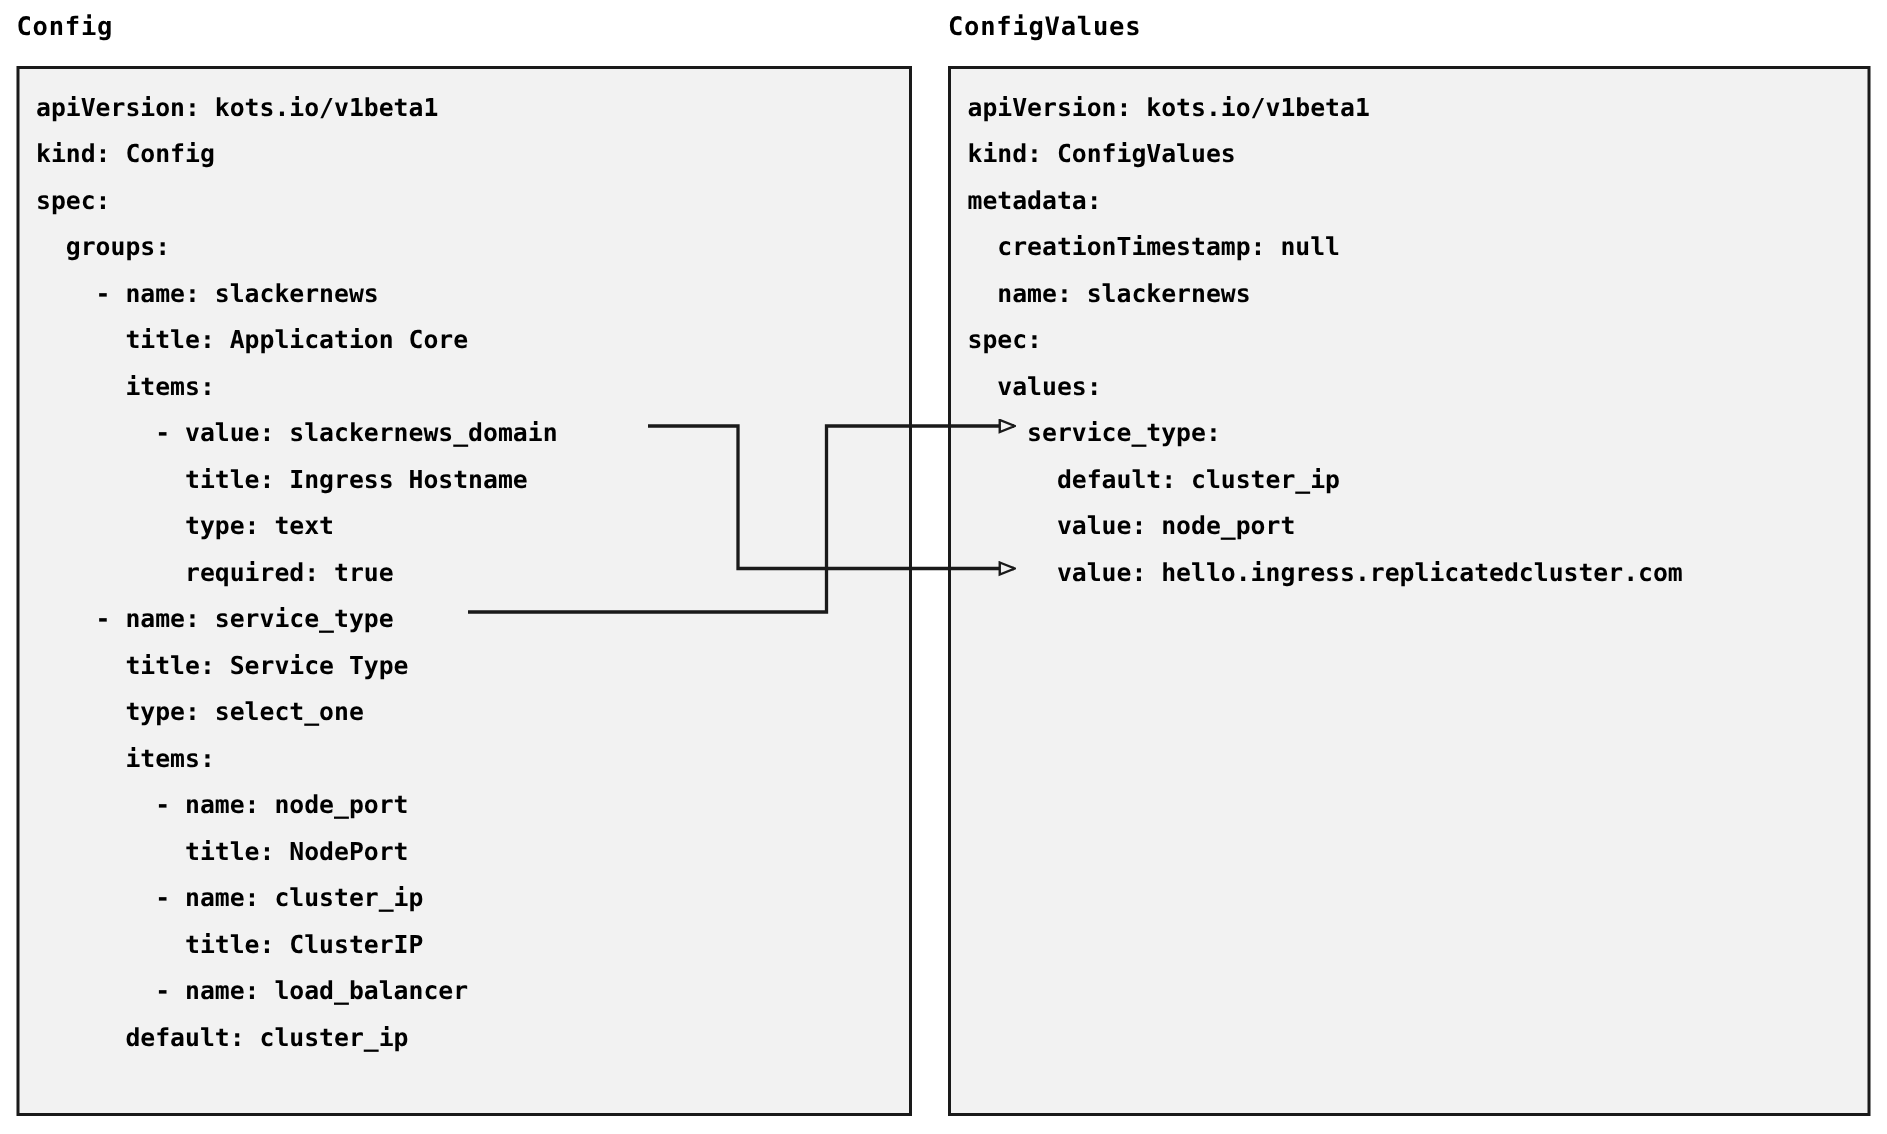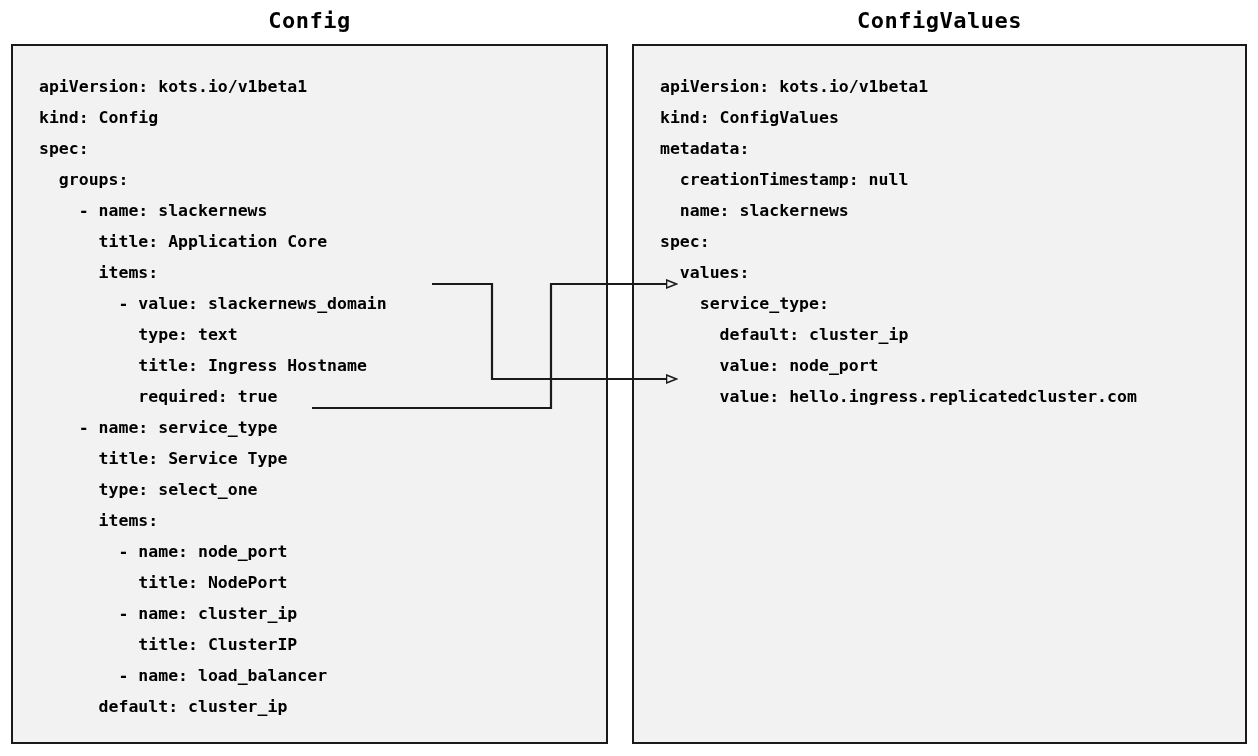--- a/index.html
+++ b/index.html
@@ -18,45 +18,44 @@
   .stage {
     position: absolute;
     left: 0; top: 0;
     width: 1258px;
     height: 756px;
   }
 
   .panel-title {
     position: absolute;
     font-family: "DejaVu Sans Mono", "Liberation Mono", monospace;
-    font-size: 22px;
+    font-size: 17px;
     font-weight: bold;
     color: #000000;
     letter-spacing: 0.5px;
     white-space: nowrap;
-    text-align: center;
   }
   #title-config  { left: 11px;  top: 8px;  width: 597px; }
   #title-values  { left: 632px; top: 8px;  width: 615px; }
 
   .panel {
     position: absolute;
     background: #f2f2f2;
     border: 2px solid #1a1a1a;
     box-sizing: border-box;
     overflow: hidden;
   }
   #panel-config { left: 11px;  top: 44px; width: 597px;  height: 700px; }
   #panel-values { left: 632px; top: 44px; width: 615px;  height: 700px; }
 
   .code-block {
     position: absolute;
     left: 0; top: 0;
     padding: 10px 0 0 0;
-    margin: 15px;
+    margin: 0;
   }
   .code-line {
     font-family: "DejaVu Sans Mono", "Liberation Mono", monospace;
     font-size: 16.5px;
     font-weight: bold;
     color: #000000;
     line-height: 31px;
     height: 31px;
     white-space: pre;
     padding-left: 11px;
@@ -82,22 +81,22 @@
   <div class="panel" id="panel-config">
     <div class="code-block" id="code-config">
         <div class="code-line">apiVersion: kots.io/v1beta1</div>
         <div class="code-line">kind: Config</div>
         <div class="code-line">spec:</div>
         <div class="code-line">  groups:</div>
         <div class="code-line">    - name: slackernews</div>
         <div class="code-line">      title: Application Core</div>
         <div class="code-line">      items:</div>
         <div class="code-line">        - value: slackernews_domain</div>
+        <div class="code-line">          title: Ingress Hostname</div>
         <div class="code-line">          type: text</div>
-        <div class="code-line">          title: Ingress Hostname</div>
         <div class="code-line">          required: true</div>
         <div class="code-line">    - name: service_type</div>
         <div class="code-line">      title: Service Type</div>
         <div class="code-line">      type: select_one</div>
         <div class="code-line">      items:</div>
         <div class="code-line">        - name: node_port</div>
         <div class="code-line">          title: NodePort</div>
         <div class="code-line">        - name: cluster_ip</div>
         <div class="code-line">          title: ClusterIP</div>
         <div class="code-line">        - name: load_balancer</div>

